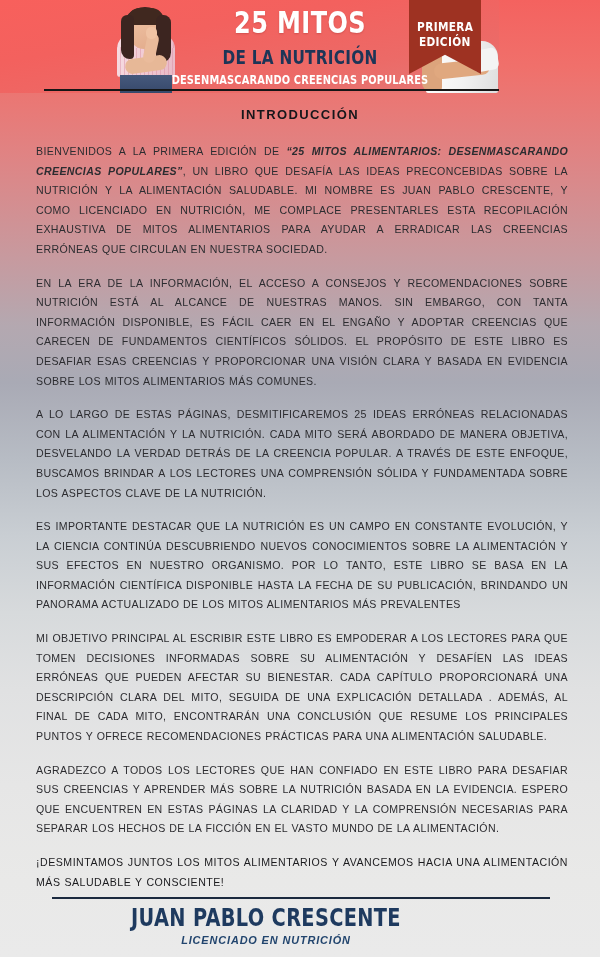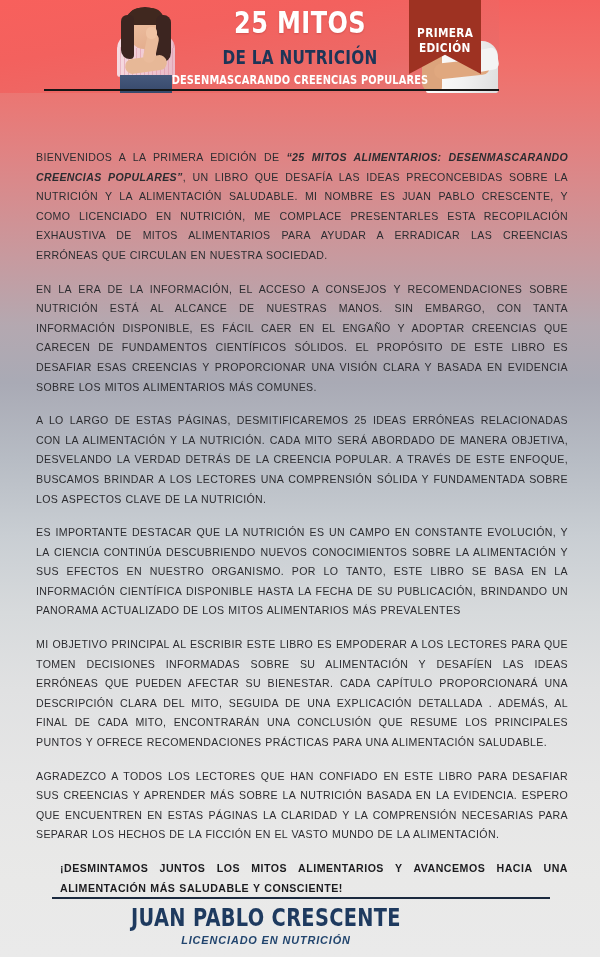--- a/index.html
+++ b/index.html
@@ -274,21 +274,21 @@
     top: 0;
     width: 72px;
     height: 74px;
     background: #9e3222;
     clip-path: polygon(0 0, 100% 0, 100% 100%, 50% 74%, 0 100%);
     z-index: 8;
     display: flex;
     flex-direction: column;
     align-items: center;
     justify-content: flex-start;
-    padding-top: 25px;
+    padding-top: 19px;
     box-sizing: border-box;
   }
   .ribbon-l1, .ribbon-l2 {
     color: #ffffff;
     font-family: "Liberation Sans Narrow", "DejaVu Sans Condensed", "Liberation Sans", sans-serif;
     font-weight: bold;
     font-size: 13px;
     line-height: 1.18;
     letter-spacing: 0.4px;
     transform: scaleX(0.9);
@@ -313,44 +313,43 @@
     text-align: center;
     color: #16161a;
     font-size: 13px;
     font-weight: bold;
     letter-spacing: 1.4px;
   }
 
   .content {
     position: absolute;
     left: 36px;
-    top: 148px;
+    top: 142px;
     width: 532px;
   }
   .para {
     color: #2c2c30;
     font-size: 10.6px;
     line-height: 19.6px;
     text-align: justify;
     text-align-last: left;
     letter-spacing: 0.35px;
     margin: 0 0 14px 0;
     word-spacing: 0.5px;
   }
   .para.last-spacer { }
   .para b.q {
     font-weight: bold;
     font-style: italic;
   }
   .para.bold-close {
-    font-weight: bold;
+    font-weight: normal;
     color: #1b1b1e;
     letter-spacing: 0.5px;
     margin-bottom: 0;
-    margin-left: 24px;
   }
 
   .footer-rule {
     position: absolute;
     left: 52px;
     top: 897px;
     width: 498px;
     height: 2px;
     background: #1b2a3f;
   }
@@ -424,20 +423,21 @@
     </div>
 
     <div class="ribbon">
       <div class="ribbon-l1">PRIMERA</div>
       <div class="ribbon-l2">EDICIÓN</div>
     </div>
 
     <div class="header-rule"></div>
   </div>
 
+  <div class="intro-heading">INTRODUCCIÓN</div>
 
   <div class="content">
 
     <p class="para"><span>BIENVENIDOS A LA PRIMERA EDICIÓN DE </span><b class="q">“25 MITOS ALIMENTARIOS: DESENMASCARANDO CREENCIAS POPULARES”</b><span>, UN LIBRO QUE DESAFÍA LAS IDEAS PRECONCEBIDAS SOBRE LA NUTRICIÓN Y LA ALIMENTACIÓN SALUDABLE. MI NOMBRE ES JUAN PABLO CRESCENTE, Y COMO LICENCIADO EN NUTRICIÓN, ME COMPLACE PRESENTARLES ESTA RECOPILACIÓN EXHAUSTIVA DE MITOS ALIMENTARIOS PARA AYUDAR A ERRADICAR LAS CREENCIAS ERRÓNEAS QUE CIRCULAN EN NUESTRA SOCIEDAD.</span></p>
 
     <p class="para">EN LA ERA DE LA INFORMACIÓN, EL ACCESO A CONSEJOS Y RECOMENDACIONES SOBRE NUTRICIÓN ESTÁ AL ALCANCE DE NUESTRAS MANOS. SIN EMBARGO, CON TANTA INFORMACIÓN DISPONIBLE, ES FÁCIL CAER EN EL ENGAÑO Y ADOPTAR CREENCIAS QUE CARECEN DE FUNDAMENTOS CIENTÍFICOS SÓLIDOS. EL PROPÓSITO DE ESTE LIBRO ES DESAFIAR ESAS CREENCIAS Y PROPORCIONAR UNA VISIÓN CLARA Y BASADA EN EVIDENCIA SOBRE LOS MITOS ALIMENTARIOS MÁS COMUNES.</p>
 
     <p class="para">A LO LARGO DE ESTAS PÁGINAS, DESMITIFICAREMOS 25 IDEAS ERRÓNEAS RELACIONADAS CON LA ALIMENTACIÓN Y LA NUTRICIÓN. CADA MITO SERÁ ABORDADO DE MANERA OBJETIVA, DESVELANDO LA VERDAD DETRÁS DE LA CREENCIA POPULAR. A TRAVÉS DE ESTE ENFOQUE, BUSCAMOS BRINDAR A LOS LECTORES UNA COMPRENSIÓN SÓLIDA Y FUNDAMENTADA SOBRE LOS ASPECTOS CLAVE DE LA NUTRICIÓN.</p>
 
     <p class="para">ES IMPORTANTE DESTACAR QUE LA NUTRICIÓN ES UN CAMPO EN CONSTANTE EVOLUCIÓN, Y LA CIENCIA CONTINÚA DESCUBRIENDO NUEVOS CONOCIMIENTOS SOBRE LA ALIMENTACIÓN Y SUS EFECTOS EN NUESTRO ORGANISMO. POR LO TANTO, ESTE LIBRO SE BASA EN LA INFORMACIÓN CIENTÍFICA DISPONIBLE HASTA LA FECHA DE SU PUBLICACIÓN, BRINDANDO UN PANORAMA ACTUALIZADO DE LOS MITOS ALIMENTARIOS MÁS PREVALENTES</p>

